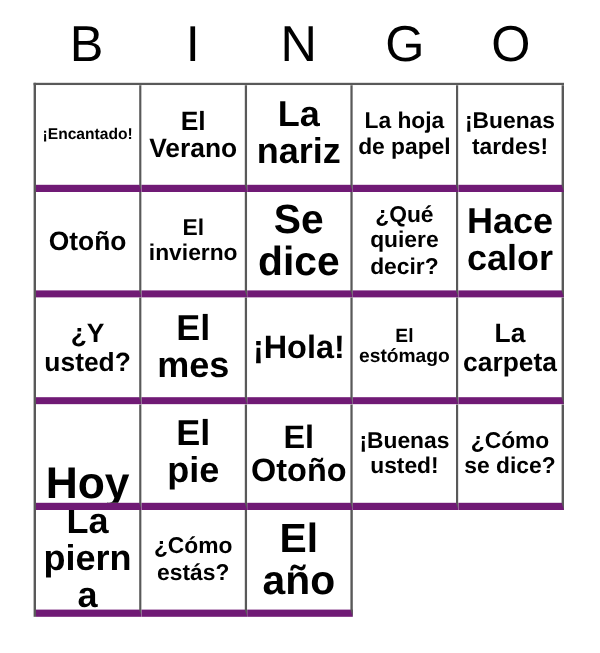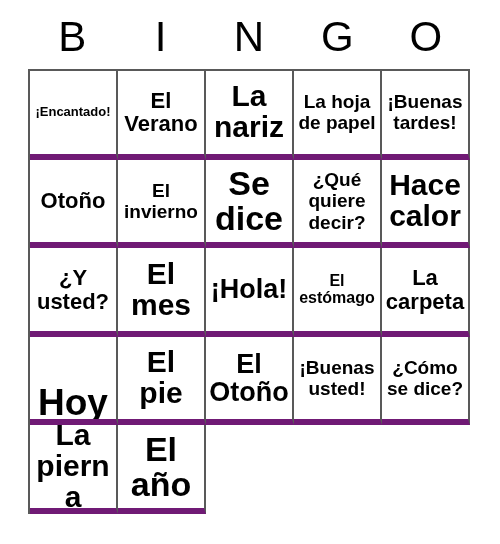--- a/index.html
+++ b/index.html
@@ -158,17 +158,20 @@
     <div class="cell">
         <span class="cell-text fs-md">¡Buenas usted!</span>
       </div>
     <div class="cell">
         <span class="cell-text fs-md">¿Cómo se dice?</span>
       </div>
     <div class="cell">
         <span class="cell-text fs-2xl">La pierna</span>
       </div>
     <div class="cell">
+        <span class="cell-text fs-md">¿Cómo estás?</span>
+      </div>
+    <div class="cell">
         <span class="cell-text fs-3xl">El año</span>
       </div>
 
   </div>
 </div>
 
 </body></html>

